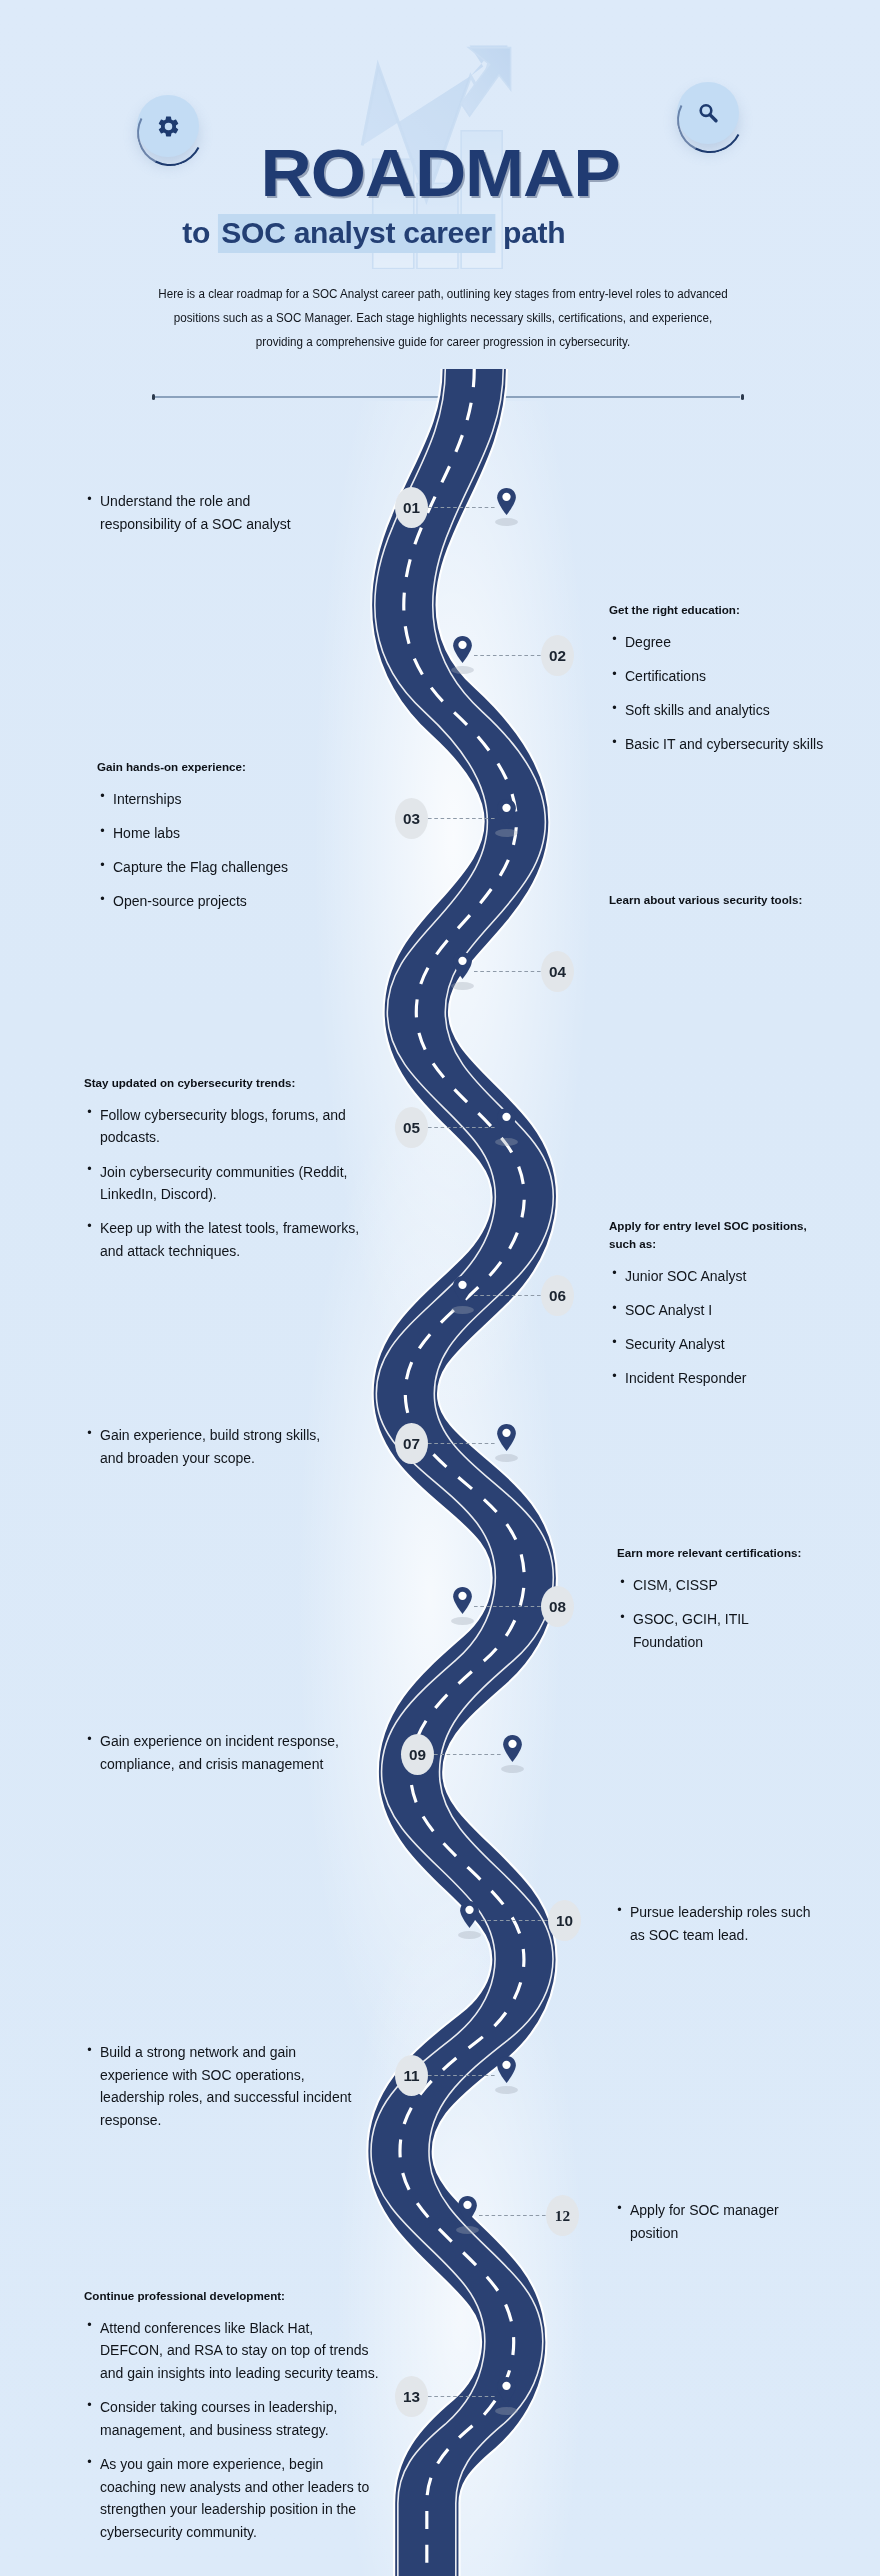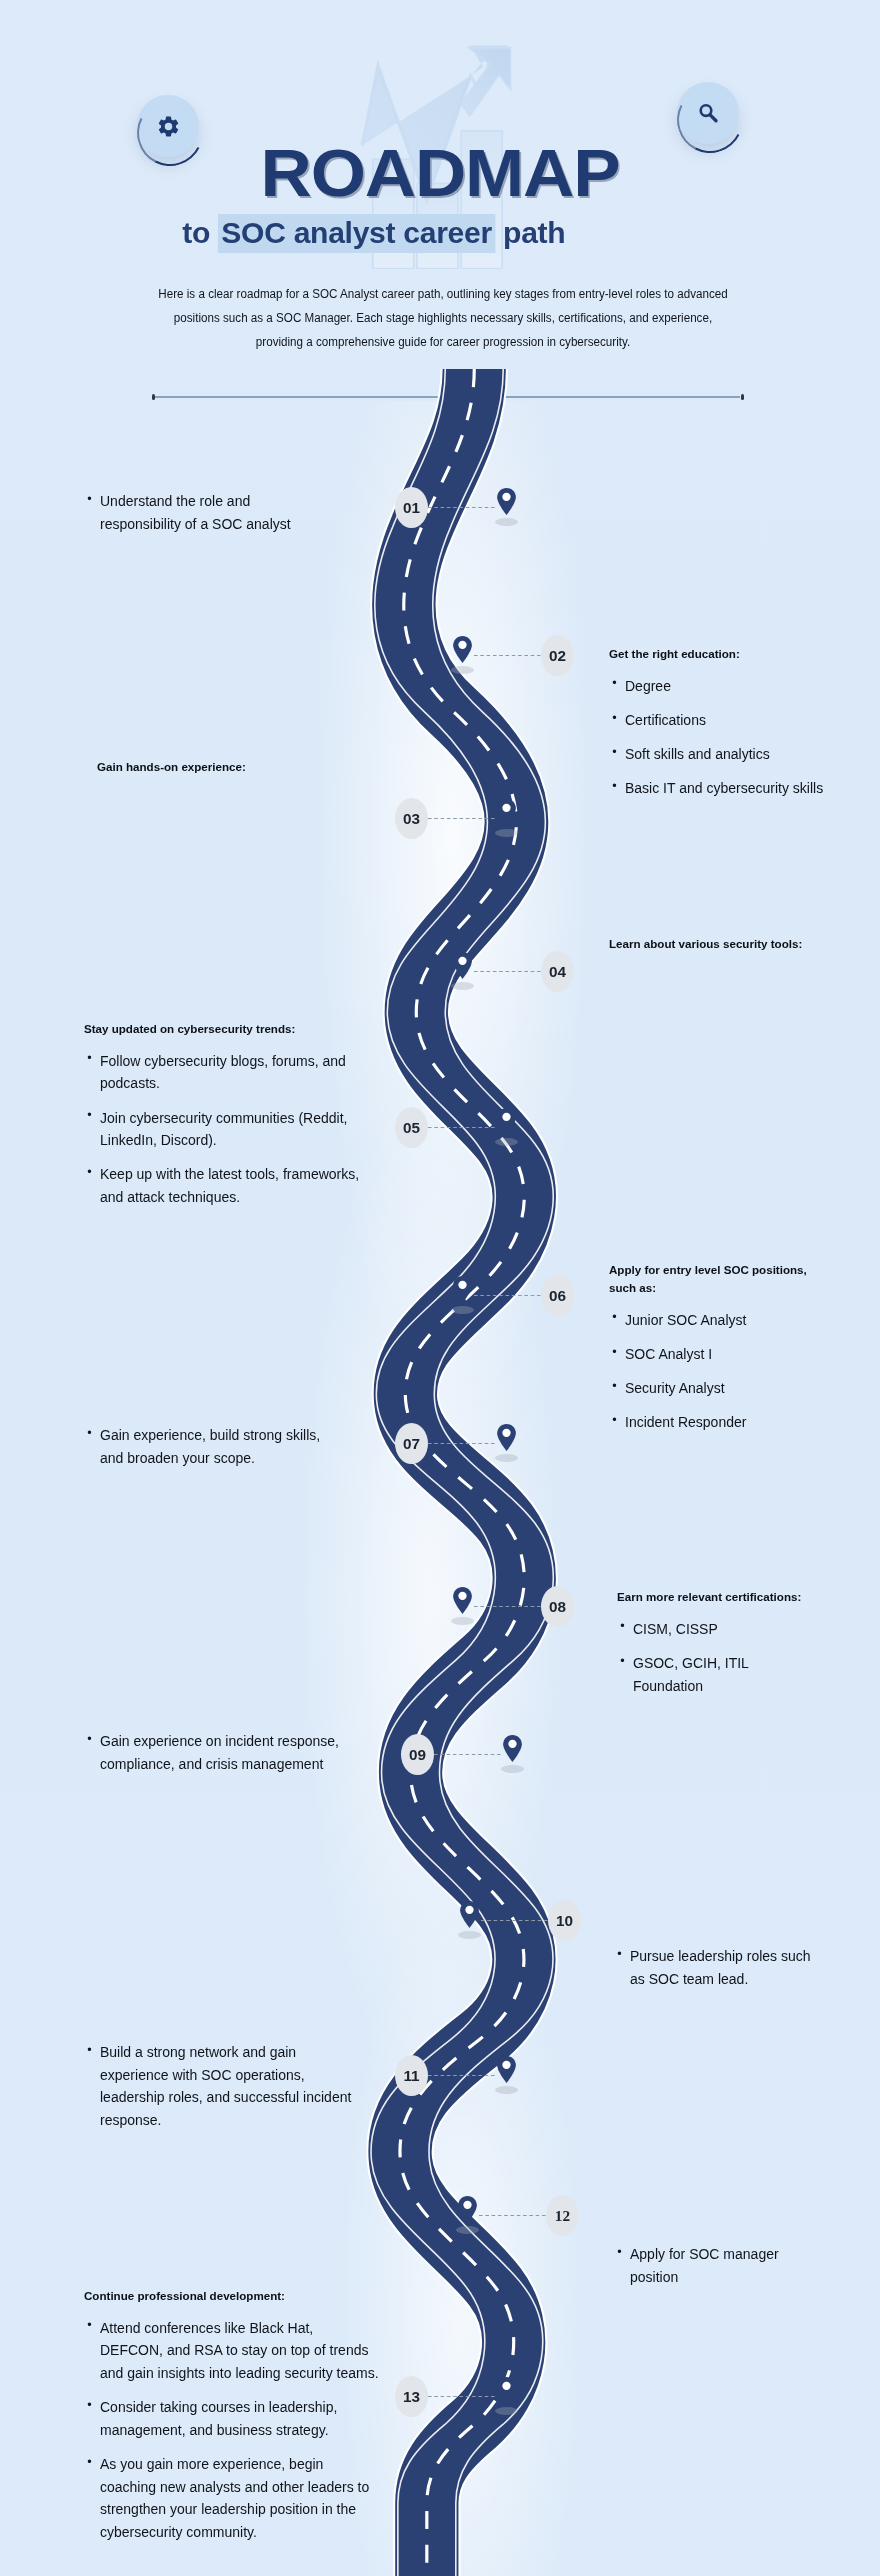--- a/index.html
+++ b/index.html
@@ -121,21 +121,21 @@
     font-size: 14px; line-height: 1.62; color: #10141a;
     padding-left: 16px;
     margin-bottom: 11.6px;
   }
   .content li::before {
     content: "•";
     position: absolute; left: 3.2px; top: -1.1px;
     font-size: 12.6px; color: #10141a;
   }
   .content li:last-child { margin-bottom: 0; }
-  .content.right { text-align: left; margin-top: 44px; }
+  .content.right { text-align: left; }
 </style>
 </head>
 <body>
 
 <div class="glow"></div>
 
 <div class="header">
 
   <svg class="bg-chart" viewBox="0 0 420 430">
     <defs>
@@ -260,20 +260,26 @@
   <div class="pin-wrap">
     <svg class="pin" width="19" height="27" viewBox="0 0 36 52">
       <path fill="#2b4173" d="M18 0C8 0 0 8 0 18c0 12 18 34 18 34S36 30 36 18C36 8 28 0 18 0z"></path>
       <circle cx="18" cy="17" r="8" fill="#ffffff"></circle>
     </svg>
     <div class="pin-shadow"></div>
   </div>
 </div>
 <div class="content" style="left:97px; top:758px; width:248px;">
   <h3>Gain hands-on experience:</h3>
+  <ul>
+    <li>Internships</li>
+    <li>Home labs</li>
+    <li>Capture the Flag challenges</li>
+    <li>Open-source projects</li>
+  </ul>
 </div>
 
 <div class="marker-group" style="left:451px; top:951px;">
   <div class="pin-wrap">
     <svg class="pin" width="19" height="27" viewBox="0 0 36 52">
       <path fill="#2b4173" d="M18 0C8 0 0 8 0 18c0 12 18 34 18 34S36 30 36 18C36 8 28 0 18 0z"></path>
       <circle cx="18" cy="17" r="8" fill="#ffffff"></circle>
     </svg>
     <div class="pin-shadow"></div>
   </div>
@@ -288,21 +294,21 @@
   <div class="num-badge">05</div>
   <div class="dots"></div>
   <div class="pin-wrap">
     <svg class="pin" width="19" height="27" viewBox="0 0 36 52">
       <path fill="#2b4173" d="M18 0C8 0 0 8 0 18c0 12 18 34 18 34S36 30 36 18C36 8 28 0 18 0z"></path>
       <circle cx="18" cy="17" r="8" fill="#ffffff"></circle>
     </svg>
     <div class="pin-shadow"></div>
   </div>
 </div>
-<div class="content" style="left:84px; top:1020px; width:282px;">
+<div class="content" style="left:84px; top:1074px; width:282px;">
   <h3>Stay updated on cybersecurity trends:</h3>
   <ul>
     <li>Follow cybersecurity blogs, forums, and podcasts.</li>
     <li>Join cybersecurity communities (Reddit, LinkedIn, Discord).</li>
     <li>Keep up with the latest tools, frameworks, and attack techniques.</li>
   </ul>
 </div>
 
 <div class="marker-group" style="left:451px; top:1275px;">
   <div class="pin-wrap">

